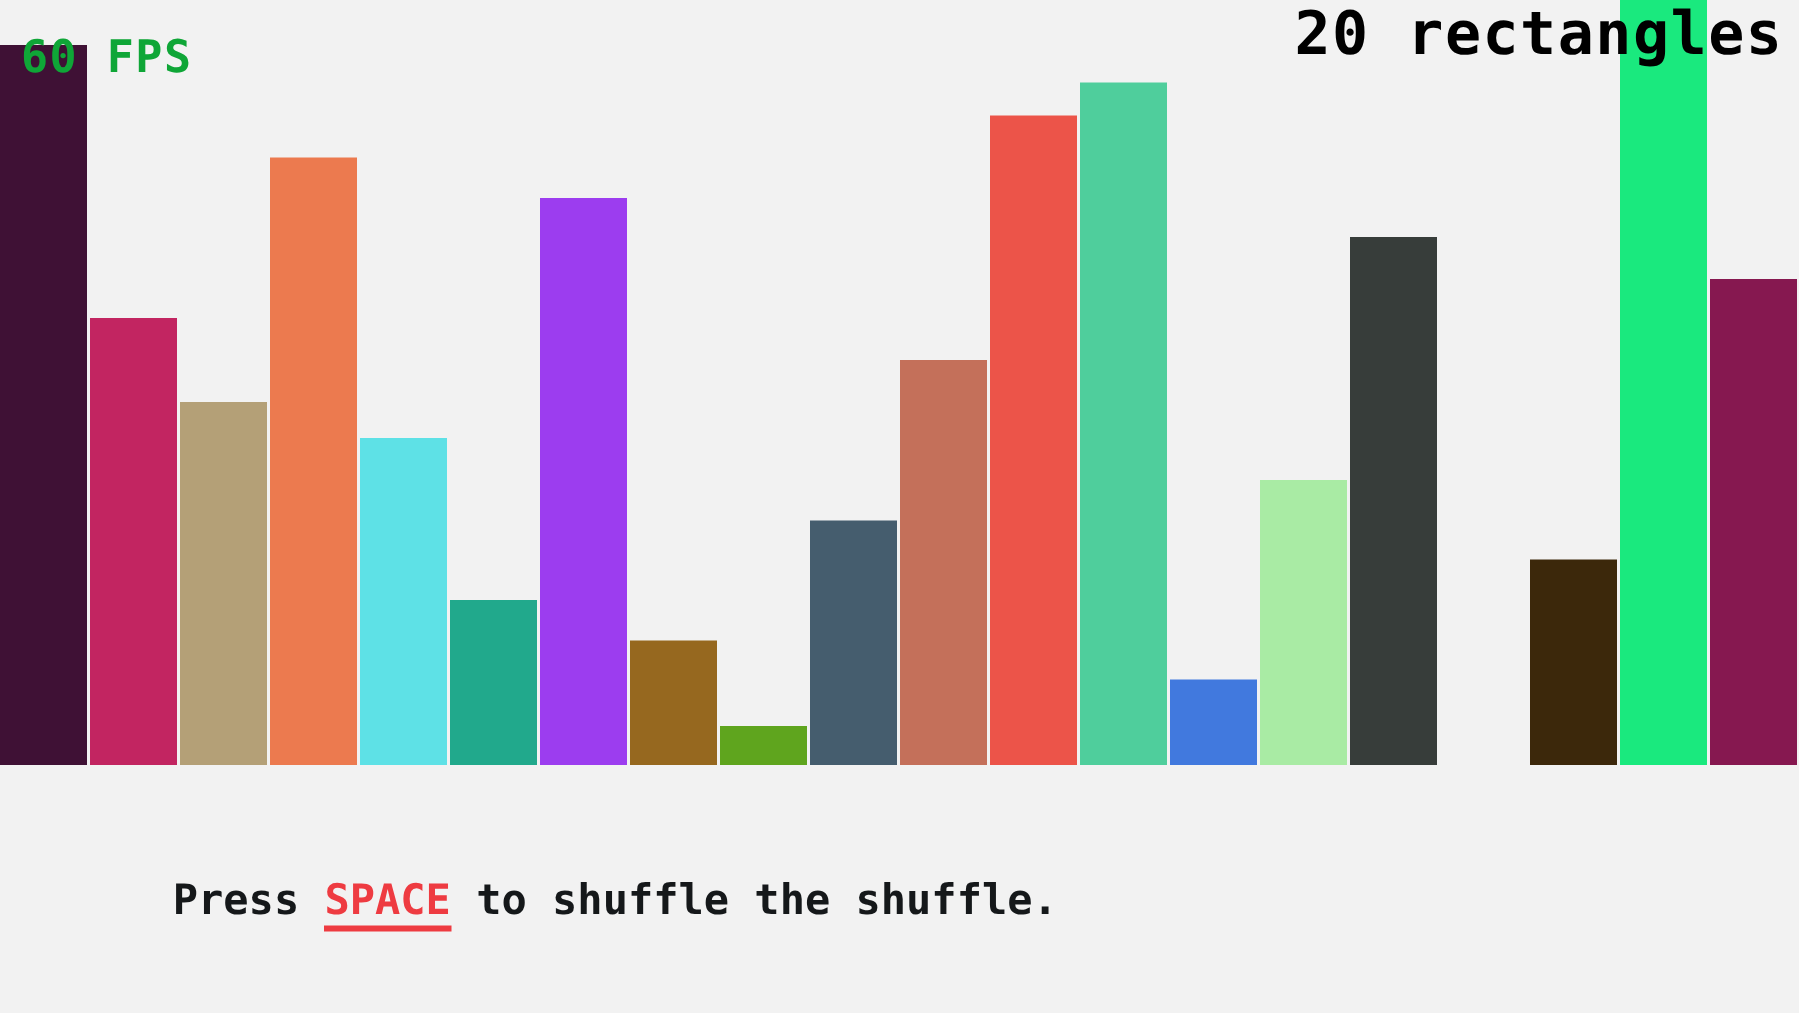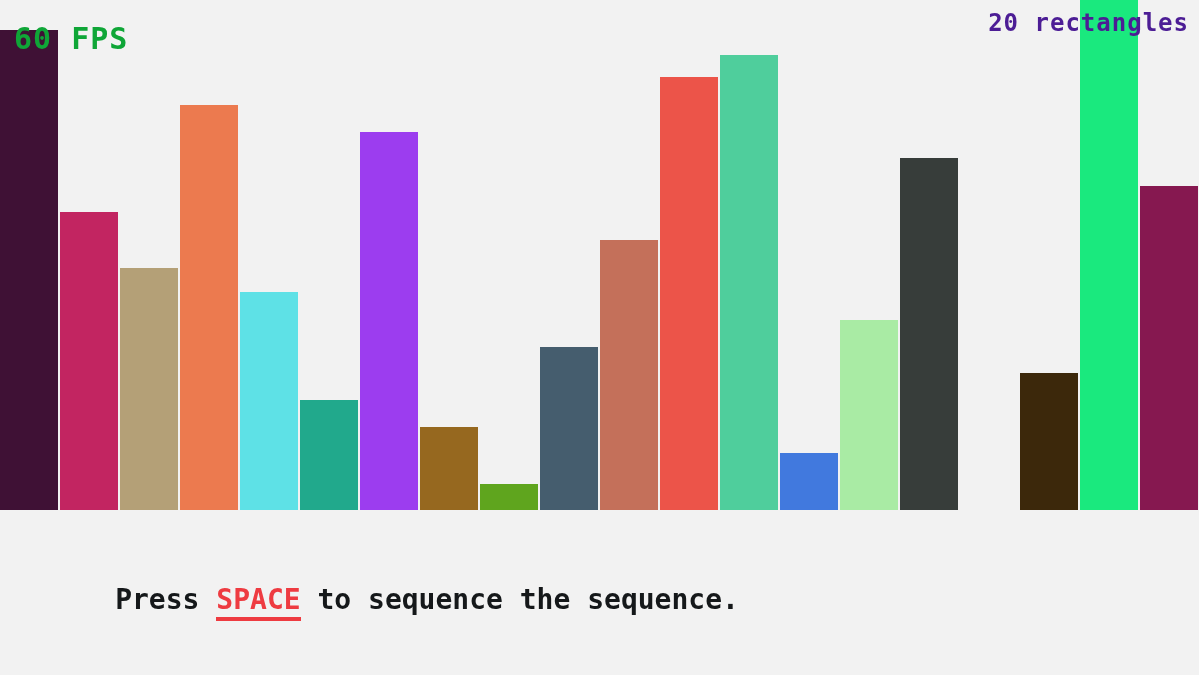--- a/index.html
+++ b/index.html
@@ -47,25 +47,25 @@
     color: #0FA637;
     font-family: "DejaVu Sans Mono", "Liberation Mono", monospace;
     white-space: pre;
     z-index: 20;
     -webkit-font-smoothing: none;
   }
   #rect-counter {
     position: absolute;
     right: 10px;
     top: 8px;
-    font-size: 24px;
+    font-size: 40px;
     line-height: 30px;
     letter-spacing: 1px;
     font-weight: 700;
-    color: #4c1d95;
+    color: #000000;
     font-family: "DejaVu Sans Mono", "Liberation Mono", monospace;
     white-space: pre;
     z-index: 20;
     -webkit-font-smoothing: none;
   }
 
   
   #instructions {
     position: absolute;
     left: 0;
@@ -118,21 +118,21 @@
       <div class="bar" style="left: 1080px; width: 58px; height: 510px; background: rgb(26, 233, 126);"></div>
       <div class="bar" style="left: 1140px; width: 58px; height: 324px; background: rgb(134, 24, 80);"></div>
     </div>
 
   <div id="fps-counter">60 FPS</div>
 
   <div id="rect-counter">20 rectangles</div>
 
   <div id="instructions">
     <div class="instruction-line">
-      <span>Press </span><span class="key">SPACE</span><span> to sequence the sequence.</span>
+      <span>Press </span><span class="key">SPACE</span><span> to shuffle the shuffle.</span>
     </div>
     <div class="instruction-line">
       
     </div>
 
   </div>
 
 </div>
 
 </body></html>

